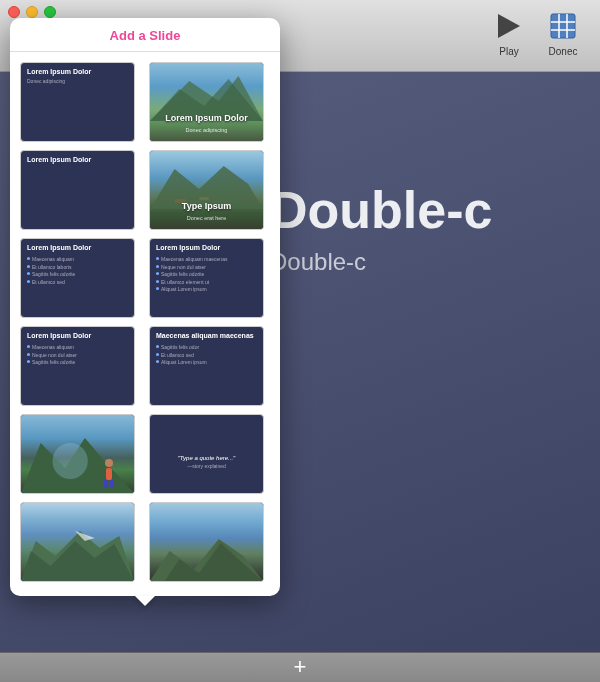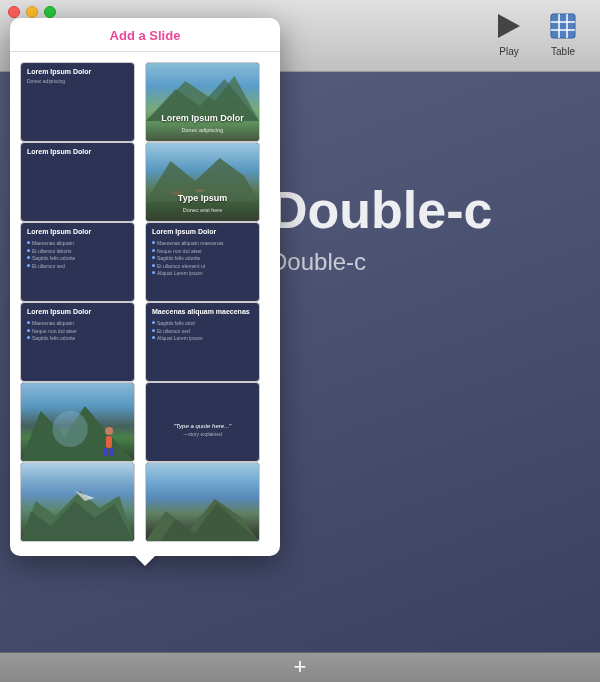--- a/index.html
+++ b/index.html
@@ -89,20 +89,21 @@
       font-size: 13px;
       font-weight: 600;
       color: #ec4899;
       padding: 10px 0 8px;
       border-bottom: 1px solid #ddd;
     }
 
     .slides-grid {
       display: grid;
       grid-template-columns: 1fr 1fr;
+      gap: 8px;
       padding: 10px 10px 0;
     }
 
     .slide-thumb {
       width: 115px;
       height: 80px;
       border-radius: 4px;
       overflow: hidden;
       cursor: pointer;
       border: 1px solid #ccc;
@@ -308,21 +309,21 @@
   <div class="toolbar-item">
     <div class="icon-wrap">
       <svg class="table-icon-svg" viewBox="0 0 28 28" fill="none">
         <rect x="2" y="2" width="24" height="24" rx="2" fill="#5080c0" stroke="#3060a0" stroke-width="1"></rect>
         <line x1="2" y1="10" x2="26" y2="10" stroke="white" stroke-width="1.5"></line>
         <line x1="2" y1="18" x2="26" y2="18" stroke="white" stroke-width="1.5"></line>
         <line x1="10" y1="2" x2="10" y2="26" stroke="white" stroke-width="1.5"></line>
         <line x1="18" y1="2" x2="18" y2="26" stroke="white" stroke-width="1.5"></line>
       </svg>
     </div>
-    <span class="toolbar-label">Table</span>
+    <span class="toolbar-label">Donec</span>
   </div>
 
 </div>
 
 <div class="canvas-text-area">
   <div class="canvas-main-text">Double-c</div>
   <div class="canvas-sub-text">Double-c</div>
 </div>
 
 <div class="slide-panel">

